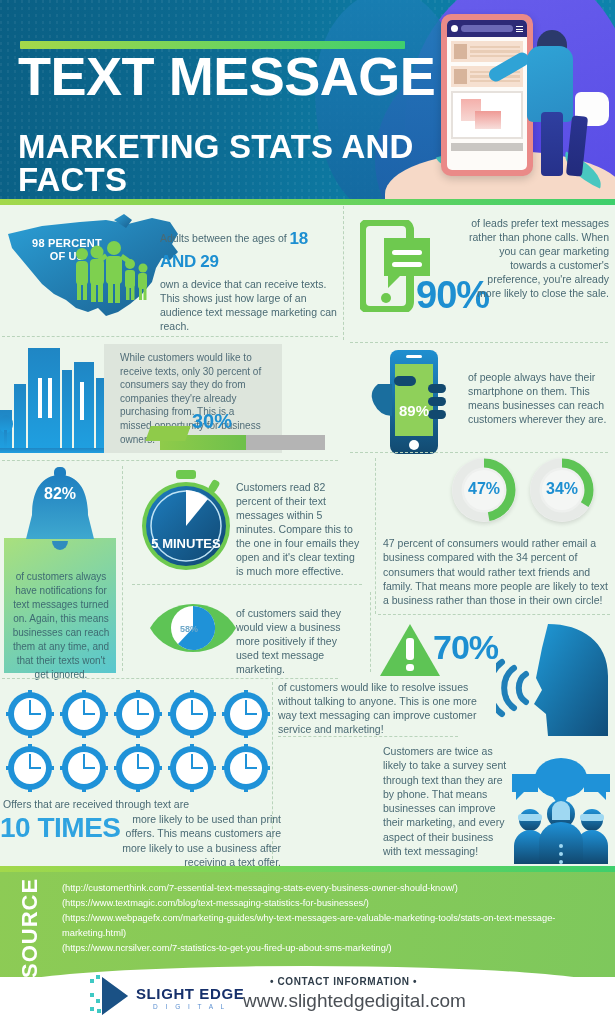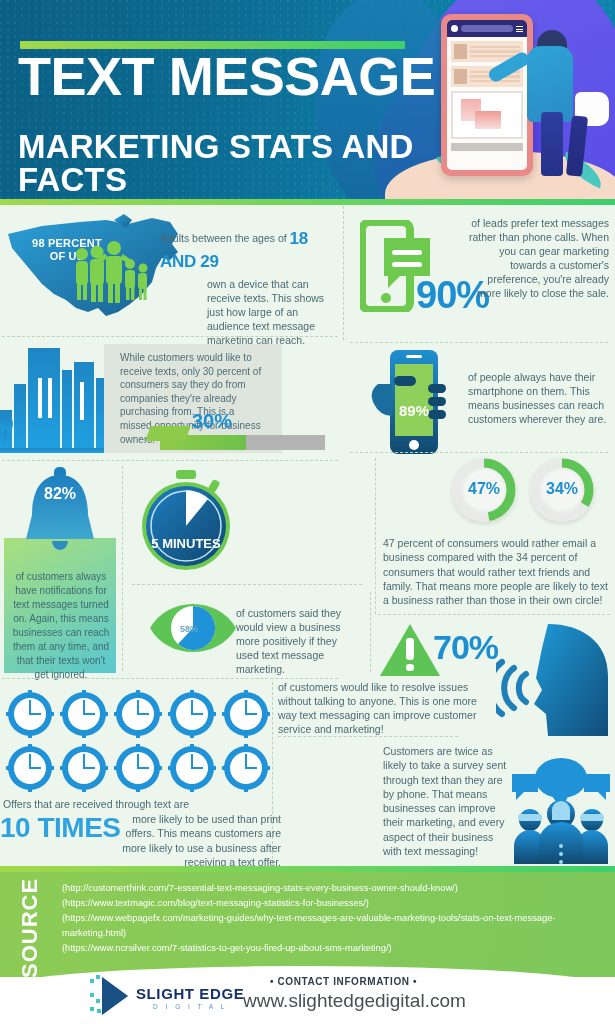--- a/index.html
+++ b/index.html
@@ -306,21 +306,21 @@
         <rect x="63" y="47" width="3.5" height="13"></rect>
       <circle cx="75" cy="28" r="4.5"></circle>
         <rect x="70" y="33" width="9" height="16" rx="3"></rect>
       <rect x="71" y="48" width="3" height="12"></rect>
         <rect x="75.5" y="48" width="3" height="12"></rect>
     </g>
   </svg>
   <div class="s1-text">
     <div class="l1"><span>Adults between the ages of</span>
       <span class="s1-inline">18 AND 29</span></div>
-    <div class="l1" style="margin-top:3px;margin-left:47px;">own a device that can receive texts. This shows just how large of an audience text message marketing can reach.</div>
+    <div class="l1" style="margin-top:3px;">own a device that can receive texts. This shows just how large of an audience text message marketing can reach.</div>
   </div>
   <div class="dash-v" style="left:343px; top:206px; height:134px;"></div>
   <div class="dash-h" style="left:2px; top:336px; width:336px;"></div>
 
   <div class="s2">
     <svg class="s2-icon" viewBox="0 0 72 92">
       <rect x="2" y="2" width="48" height="88" rx="8" fill="none" stroke="#6ec94f" stroke-width="8"></rect>
       <circle cx="26" cy="78" r="5" fill="#6ec94f"></circle>
       <path d="M24,18 h46 v38 h-30 l-12,12 v-12 h-4 z" fill="#6ec94f"></path>
       <rect x="32" y="30" width="30" height="5" rx="2.5" fill="#fff"></rect>
@@ -423,20 +423,21 @@
           <linearGradient id="swg" x1="0" y1="0" x2="1" y2="1">
         <stop offset="0%" stop-color="#1e7fc0"></stop>
             <stop offset="100%" stop-color="#10456e"></stop>
           </linearGradient>
         </defs>
       <circle cx="48" cy="56" r="40" fill="url(#swg)"></circle>
       <circle cx="48" cy="56" r="35" fill="none" stroke="#bfe3f5" stroke-width="1.5"></circle>
       <path d="M48,56 L48,20 A36,36 0 0 1 70,29 Z" fill="#ffffff"></path>
       <text x="48" y="78" font-family="Liberation Sans, sans-serif" font-size="13" font-weight="bold" fill="#ffffff" text-anchor="middle">5 MINUTES</text>
     </svg>
+    <div class="s6-text">Customers read 82 percent of their text messages within 5 minutes. Compare this to the one in four emails they open and it's clear texting is much more effective.</div>
   </div>
   <div class="dash-h" style="left:132px; top:584px; width:230px;"></div>
 
   <div class="s7">
     <svg style="position:absolute; left:20px; top:2px; width:90px; height:68px;" viewBox="0 0 90 68">
       <path d="M2,34 C20,2 70,2 88,34 C70,66 20,66 2,34 Z" fill="#5ec455"></path>
       <circle cx="45" cy="34" r="22" fill="#ffffff"></circle>
       <path d="M45,34 L45,12 A22,22 0 1 1 30,50 Z" fill="#1f92d8"></path>
       <text x="41" y="38" font-family="Liberation Sans, sans-serif" font-size="9" font-weight="bold" fill="#6fa8c9" text-anchor="middle">58%</text>
     </svg>

